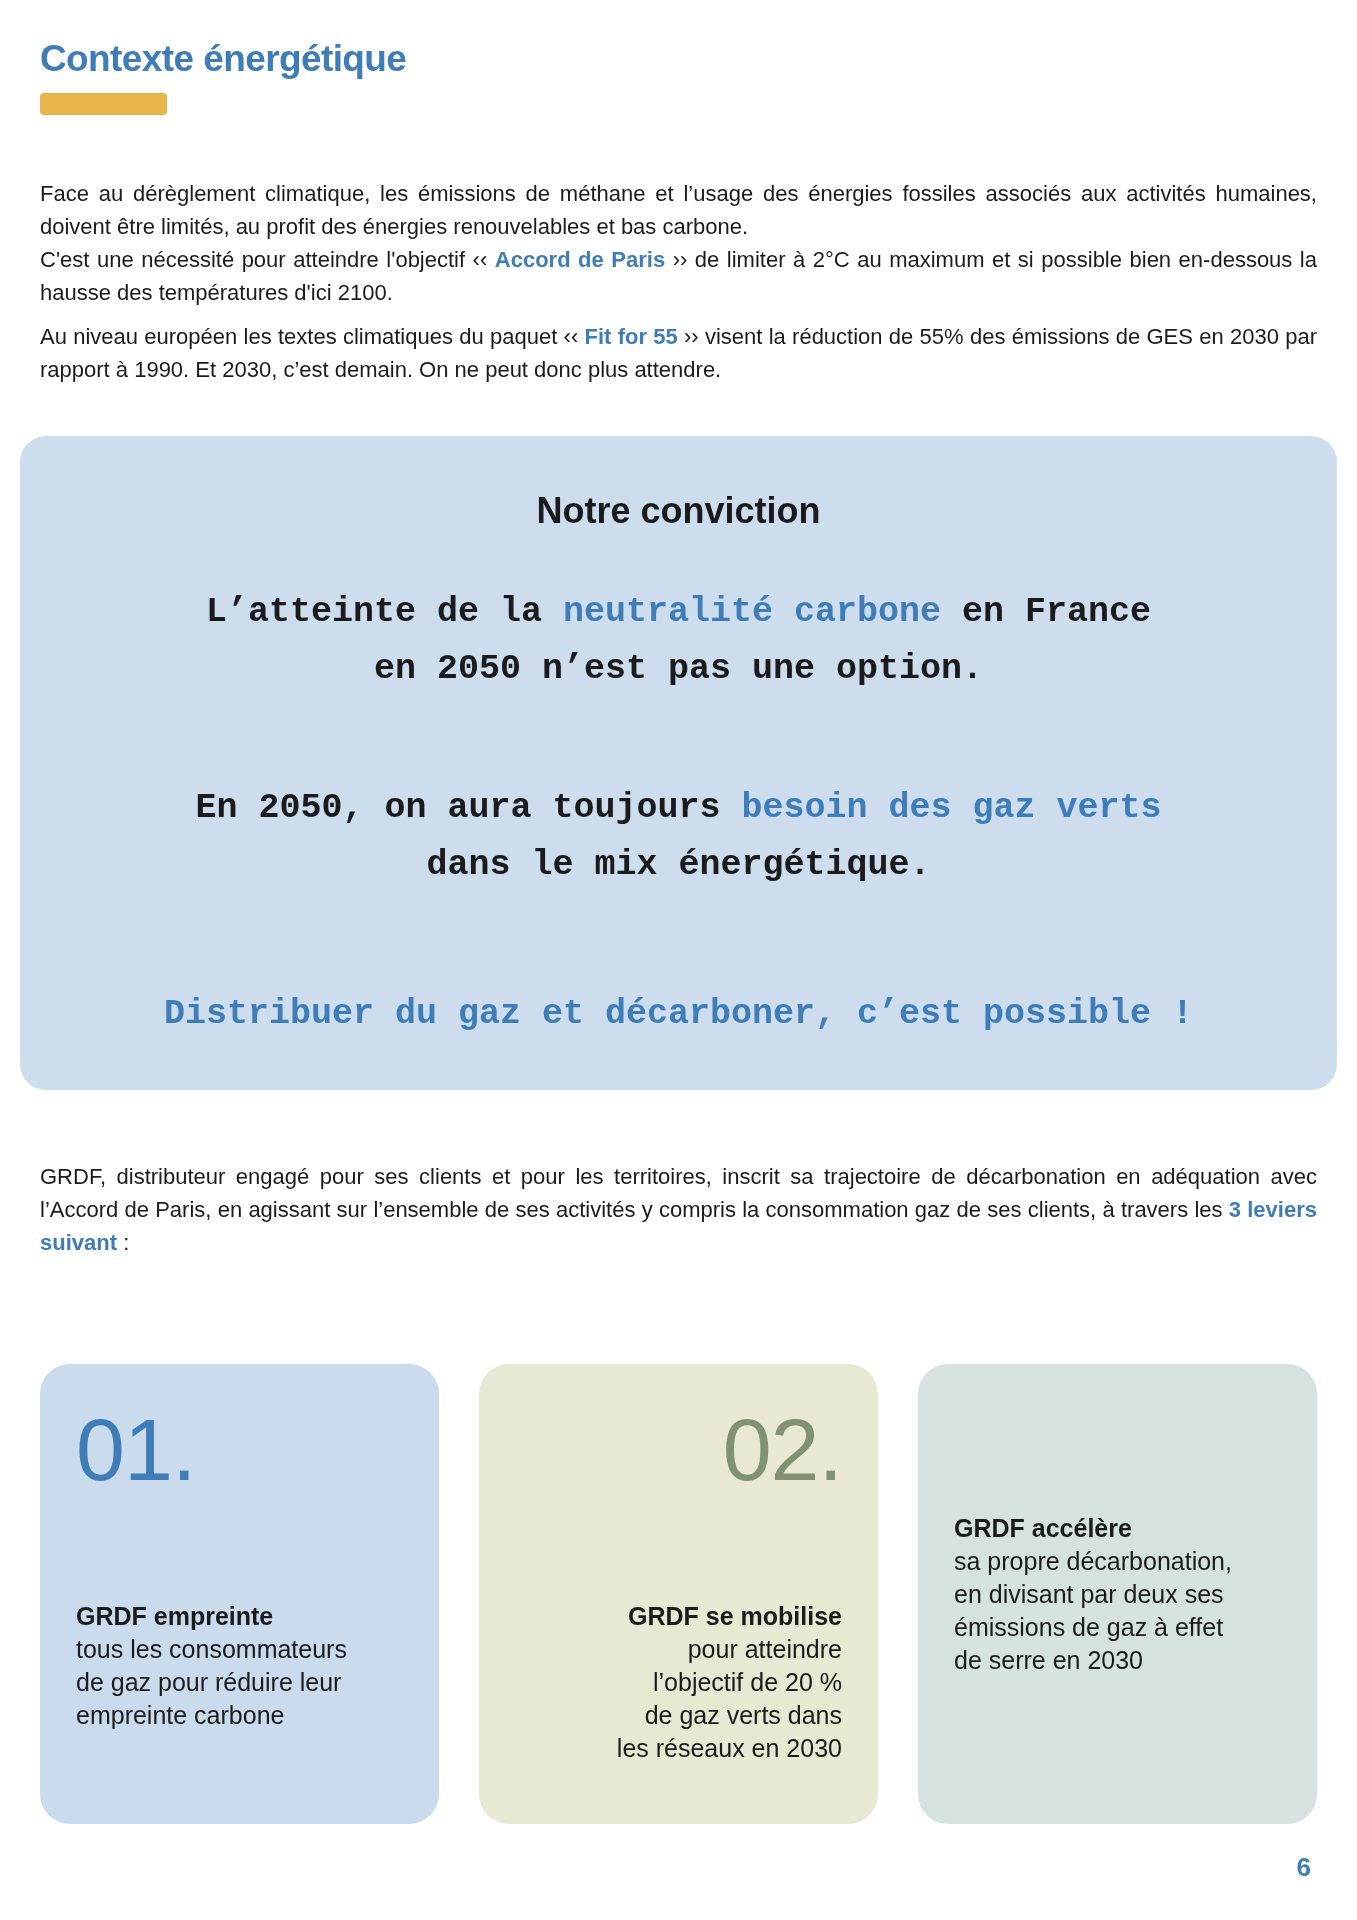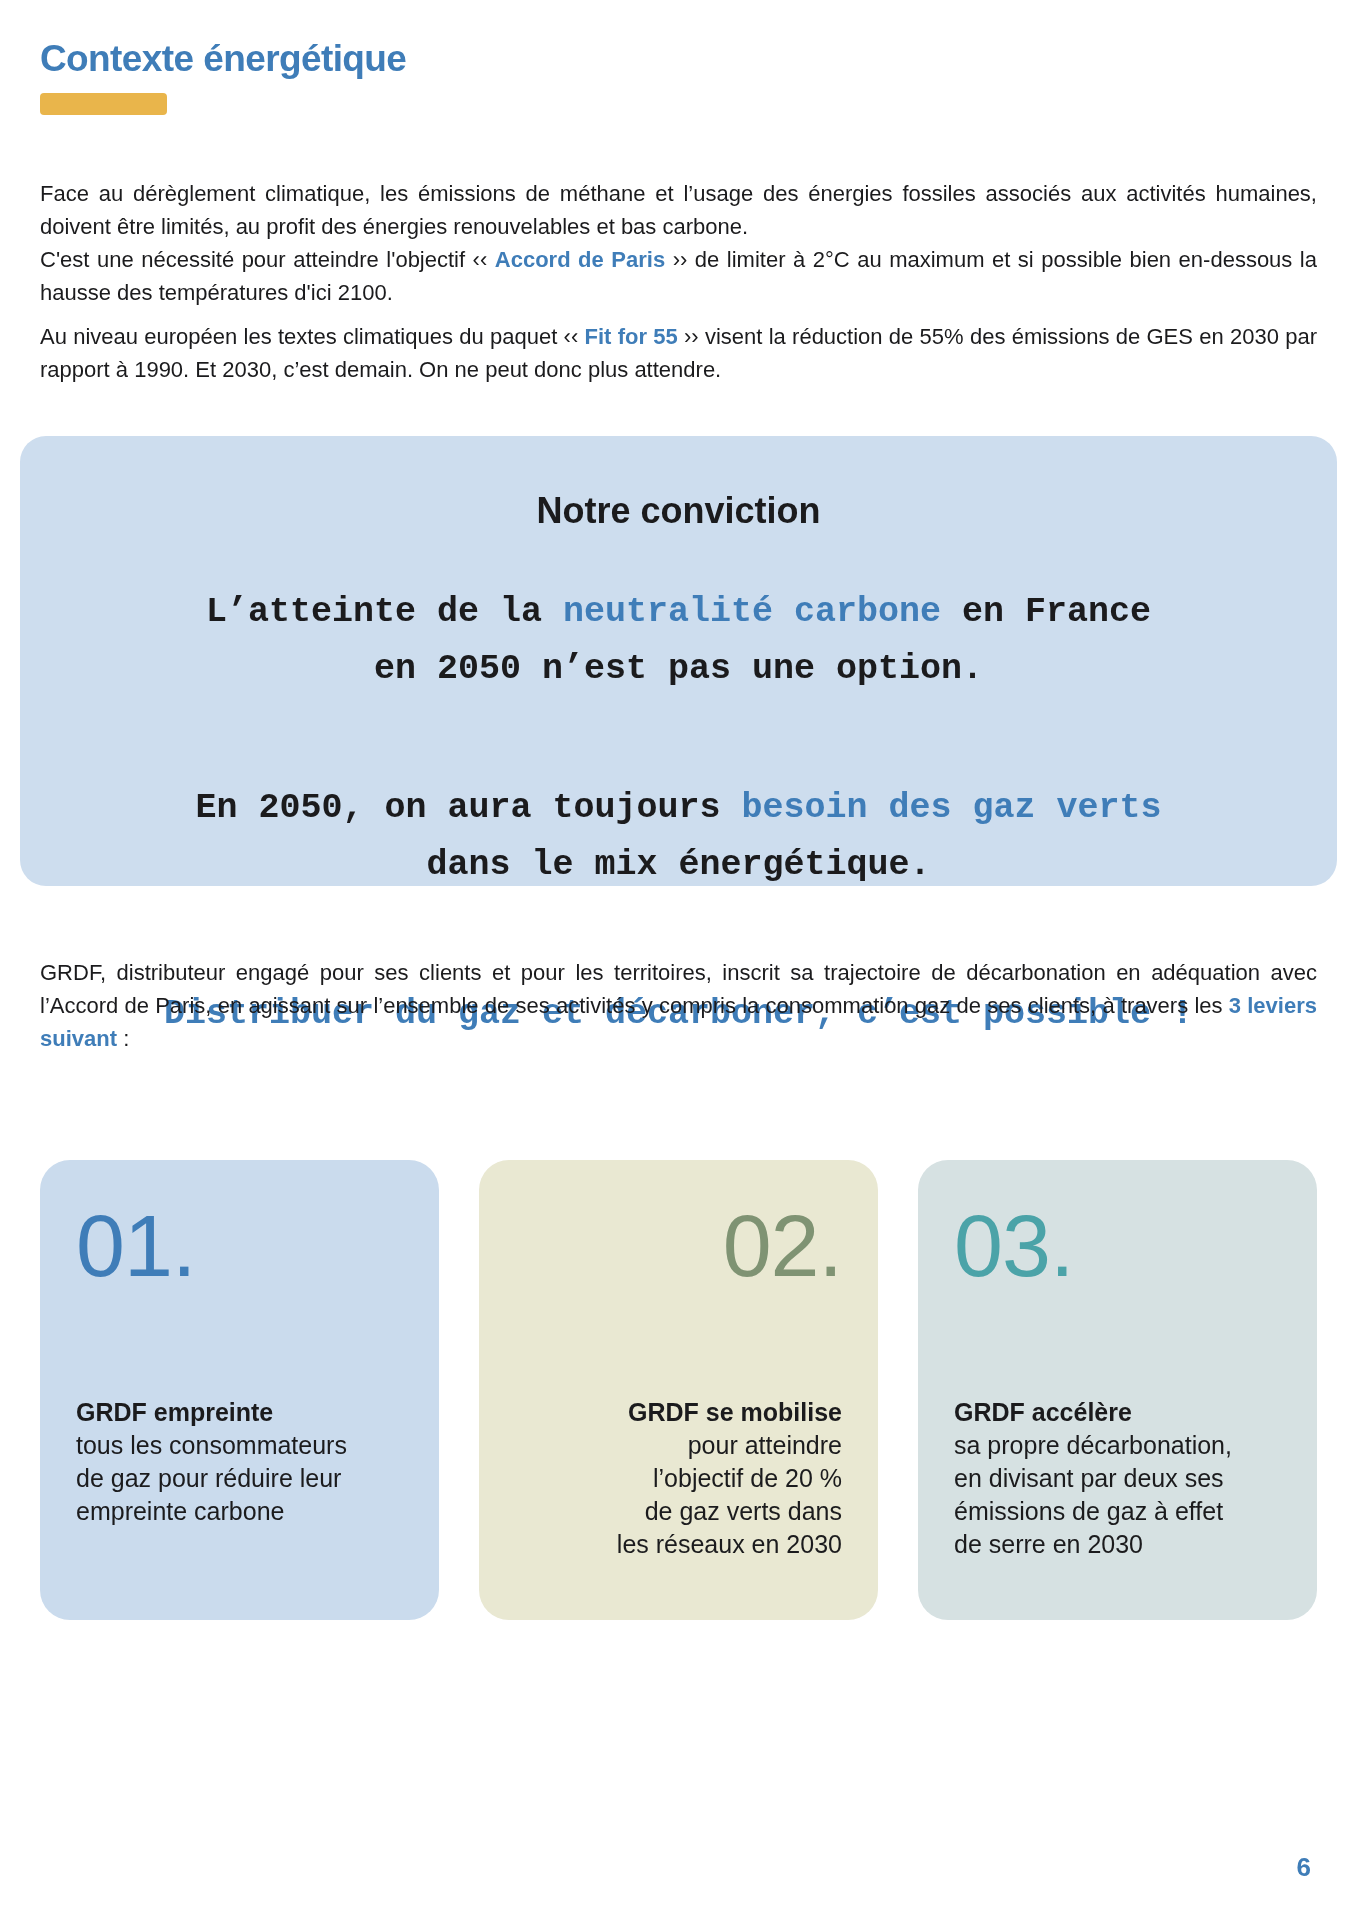--- a/index.html
+++ b/index.html
@@ -22,21 +22,21 @@
     font-size:22px;line-height:33px;text-align:justify;margin:0;
   }
   .p1{margin-top:62px;}
   .p2{margin-top:0;}
   .p3{margin-top:11px;}
 
   .seg-link{color:#3f7db8;font-weight:600;}
   .seg-accent{color:#3f7db8;}
 
   .conviction{
-    margin:50px -20px 0;height:450px;box-sizing:border-box;
+    margin:50px -20px 0;height:654px;box-sizing:border-box;
     border-radius:26px;text-align:center;padding-top:52px;
   }
   .conviction-heading{
     font-size:36px;font-weight:700;line-height:46px;margin:0;
   }
   .conviction-block{
     font-size:35px;font-weight:700;line-height:57px;margin:0;font-family:Liberation Mono, monospace;
   }
   .cb1{margin-top:50px;}
   .cb2{margin-top:82px;}
@@ -107,21 +107,20 @@
         <div class="card-text">
           <div class="card-title">GRDF se mobilise</div>
           <div class="card-body">pour atteindre
 l’objectif de 20 %
 de gaz verts dans
 les réseaux en 2030</div>
         </div>
       </div>
 
       <div class="card" style="background: rgb(214, 225, 226);">
-        <div class="card-number" style="color: rgb(75, 163, 168);">03.</div>
         <div class="card-text">
           <div class="card-title">GRDF accélère</div>
           <div class="card-body">sa propre décarbonation,
 en divisant par deux ses
 émissions de gaz à effet
 de serre en 2030</div>
         </div>
       </div>
 
     </div>

